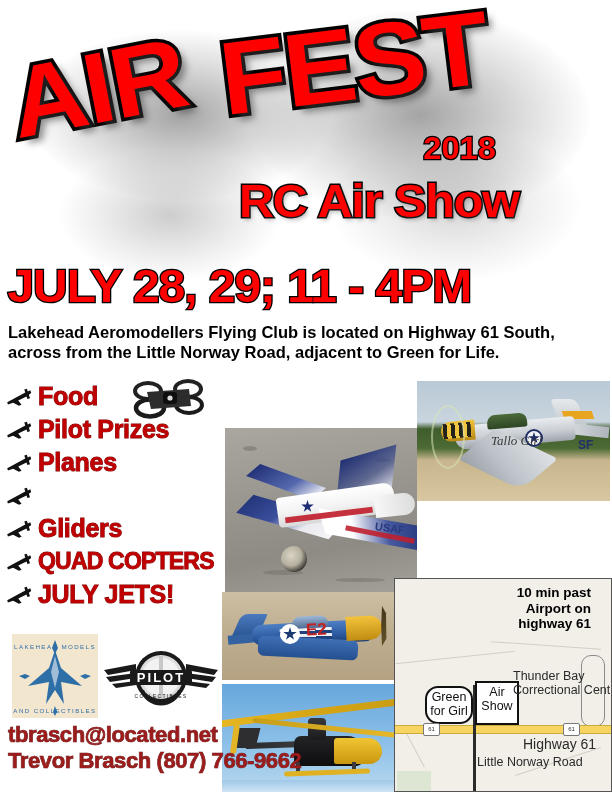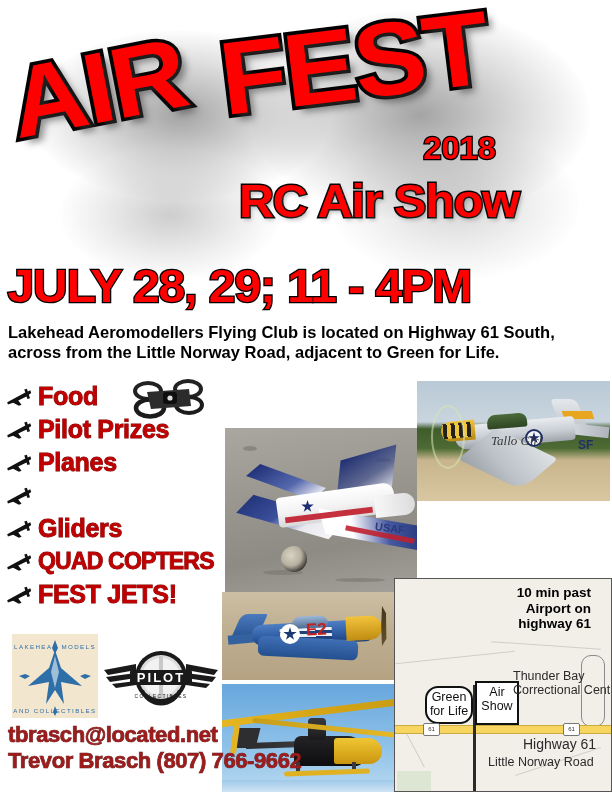--- a/index.html
+++ b/index.html
@@ -509,21 +509,21 @@
     position: absolute;
     color: #2a2a2a;
     font-size: 12.5px;
     z-index: 5;
     font-family: "Liberation Sans", sans-serif;
     white-space: nowrap;
   }
   #lbl-tbcc-1 { left: 118px; top: 90px; }
   #lbl-tbcc-2 { left: 118px; top: 104px; }
   #lbl-hwy61  { left: 128px; top: 157px; font-size: 14px; }
-  #lbl-norway { left: 82px;  top: 176px; padding-left: 11px; }
+  #lbl-norway { left: 82px;  top: 176px; }
   .shield {
     position: absolute;
     width: 15px; height: 11px;
     background: #ffffff;
     border: 1px solid #777;
     border-radius: 2px;
     font-size: 6px;
     text-align: center;
     line-height: 11px;
     color: #333;
@@ -619,21 +619,21 @@
           </g>
         </svg>
       <span class="feat-label small">QUAD COPTERS</span>
     </li>
     <li>
       <svg class="plane-bullet" viewBox="0 0 32 24">
           <g transform="rotate(-18 16 12)">
             <path d="M2 13.5 L24 9.5 L24 6 L27 6 L27 9.2 L30 8.8 L30 12 L27 13 L27 17 L24 17 L24 13.9 L14 15.5 L16 21 L13 21 L8 15.9 L2 16 Z" fill="#111"></path>
           </g>
         </svg>
-      <span class="feat-label">FEST JETS!</span>
+      <span class="feat-label">JULY JETS!</span>
     </li>
   </ul>
 
   <svg id="drone" viewBox="0 0 72 42">
     <ellipse cx="15" cy="13" rx="13" ry="8" fill="none" stroke="#222" stroke-width="4"></ellipse>
     <ellipse cx="55" cy="11" rx="13" ry="8" fill="none" stroke="#222" stroke-width="4"></ellipse>
     <ellipse cx="17" cy="30" rx="14" ry="8.5" fill="none" stroke="#1b1b1b" stroke-width="4.5"></ellipse>
     <ellipse cx="56" cy="27" rx="13" ry="8" fill="none" stroke="#1b1b1b" stroke-width="4"></ellipse>
     <path d="M14 14 L56 11 L58 28 L18 31 Z" fill="#2c2c2c"></path>
     <rect x="30" y="14" width="14" height="12" rx="3" fill="#0e0e0e"></rect>
@@ -753,21 +753,21 @@
 
     <div id="norway-line-up"></div>
     <div id="hwy61-line"></div>
     <div id="norway-line"></div>
 
     <div class="shield" id="shield-1">61</div>
     <div class="shield" id="shield-2">61</div>
 
     <div class="map-box" id="box-green">
       <span>Green</span><br>
-      <span>for Life</span>
+      <span>for Girl</span>
     </div>
     <div class="map-box" id="box-air">
       <span>Air</span><br>
       <span>Show</span>
     </div>
 
     <div class="map-label" id="lbl-tbcc-1">Thunder Bay</div>
     <div class="map-label" id="lbl-tbcc-2">Correctional Centre</div>
     <div class="map-label" id="lbl-hwy61">Highway 61</div>
     <div class="map-label" id="lbl-norway">Little Norway Road</div>

